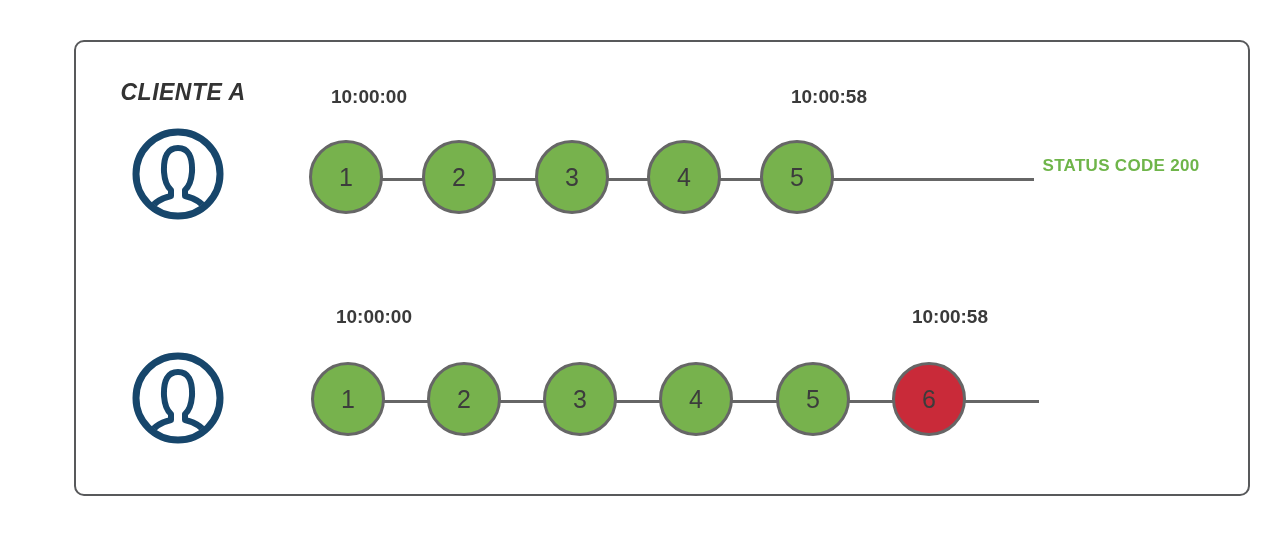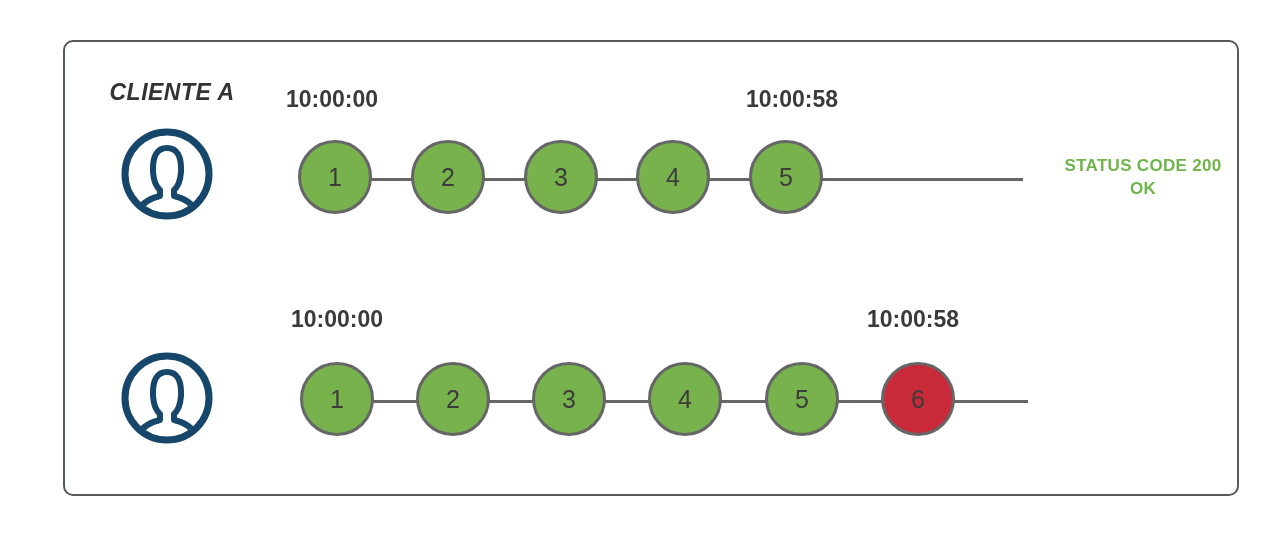--- a/index.html
+++ b/index.html
@@ -3,21 +3,21 @@
 <meta charset="utf-8">
 <style>
   * { margin: 0; padding: 0; box-sizing: border-box; }
   html, body { background: #ffffff; }
   body {
     font-family: "Liberation Sans", sans-serif;
     width: 1280px; height: 540px;
     position: relative; overflow: hidden;
   }
   .canvas {
-    position: absolute; left: 1px; top: 0;
+    position: absolute; left: 12px; top: 0;
     width: 1104px; height: 540px; background: #ffffff;
   }
   .frame {
     position: absolute;
     left: 62px; top: 40px; width: 1176px; height: 456px;
     border: 2.5px solid #58595b;
     border-radius: 10px;
     background: #ffffff;
   }
   .client-label {
@@ -27,22 +27,22 @@
     font-size: 23px;
     font-weight: 700;
     font-style: italic;
     letter-spacing: 0.5px;
     color: #333333;
     white-space: nowrap;
   }
   .timestamp {
     position: absolute;
     width: 110px;
-    text-align: left;
-    font-size: 23px;
+    text-align: right;
+    font-size: 19px;
     font-weight: 700;
     color: #3a3a3a;
     white-space: nowrap;
   }
   .track {
     position: absolute;
     height: 3px;
     background: #666666;
   }
   .req-circle {
@@ -59,21 +59,20 @@
   .req-ok    { background: #77b24d; }
   .req-error { background: #c92a39; }
   .status-block {
     position: absolute;
     text-align: center;
     font-size: 17px;
     font-weight: 700;
     line-height: 23px;
     letter-spacing: 0.3px;
     white-space: nowrap;
-    margin-left: 33px;
   }
   .status-success { color: #6fb54a; }
   .status-error   { color: #d22c3c; }
   .avatar { position: absolute; width: 96px; height: 96px; }
 </style>
 </head>
 <body>
 
 <div class="canvas">
 
@@ -99,21 +98,20 @@
   <div class="track" style="left:337px; top:178px; width:685px;"></div>
 
   <div class="req-circle req-ok" style="left:297px; top:140px;">1</div>
   <div class="req-circle req-ok" style="left:410px; top:140px;">2</div>
   <div class="req-circle req-ok" style="left:523px; top:140px;">3</div>
   <div class="req-circle req-ok" style="left:635px; top:140px;">4</div>
   <div class="req-circle req-ok" style="left:748px; top:140px;">5</div>
 
   <div class="status-block status-success" style="left:1026px; top:154px; width:166px;">
     <div>STATUS CODE 200</div>
-    <div>OK</div>
   </div>
 
 
   <svg class="avatar" style="left:118px; top:350px;" viewBox="0 0 96 96" aria-hidden="true">
     <defs>
         <clipPath id="clipB">
           <circle cx="48" cy="48" r="39"></circle>
         </clipPath>
       </defs>
     <circle cx="48" cy="48" r="42" fill="#ffffff" stroke="#17466b" stroke-width="7"></circle>

